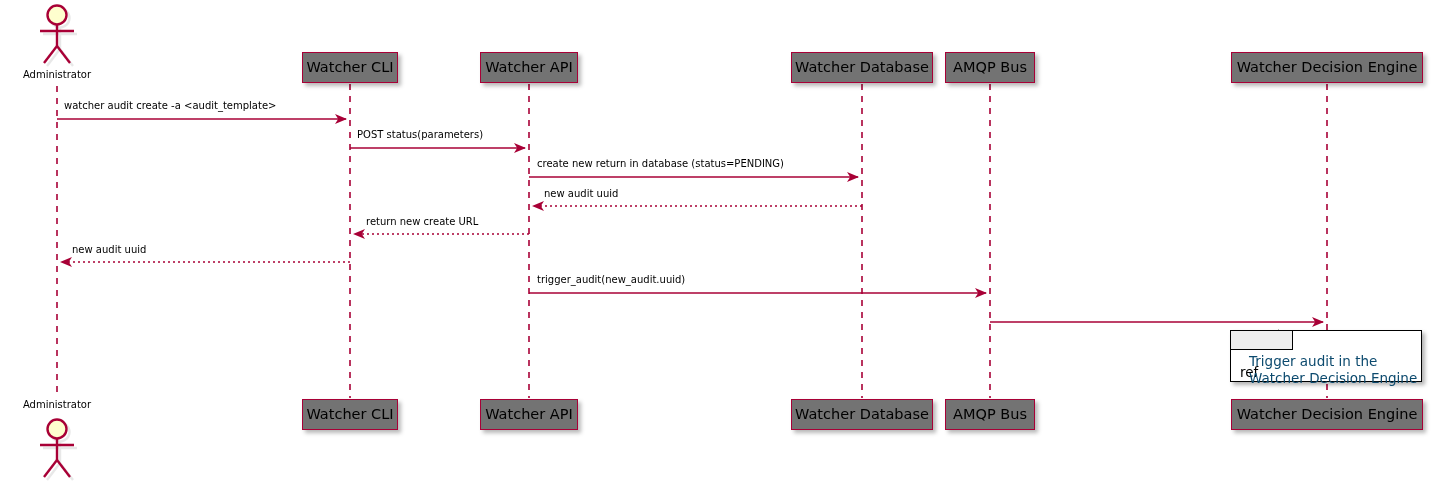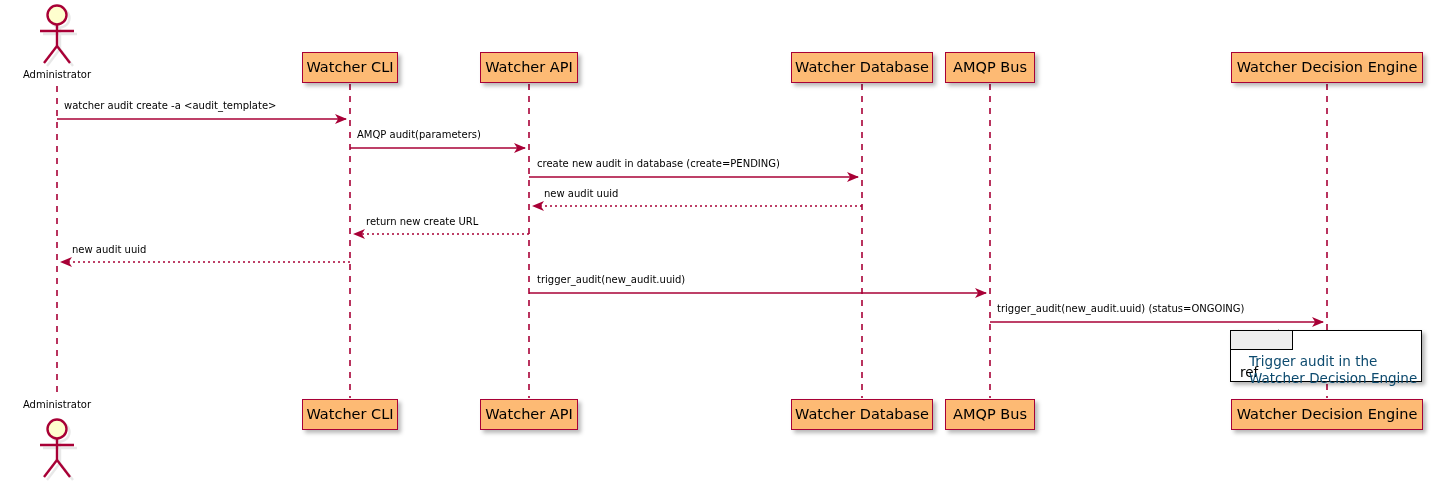--- a/index.html
+++ b/index.html
@@ -19,21 +19,21 @@
   }
   #svg-layer {
     position: absolute;
     left: 0;
     top: 0;
     width: 1434px;
     height: 486px;
   }
   .pbox {
     position: absolute;
-    background: #fdba74;
+    background: #737373;
     border: 1.5px solid #A80036;
     box-sizing: border-box;
     box-shadow: 3px 3px 4px rgba(0,0,0,0.28);
     display: flex;
     align-items: center;
     justify-content: center;
     font-size: 14.5px;
     color: #000000;
     white-space: nowrap;
     line-height: 1;
@@ -197,39 +197,36 @@
     <span>Administrator</span>
   </div>
   <div class="actor-label" style="left:0px; top:399px; width:114px;">
     <span>Administrator</span>
   </div>
 
   <div class="msg-label" style="left:64px; top:101px;">
     <span>watcher audit create -a &lt;audit_template&gt;</span>
   </div>
   <div class="msg-label" style="left:357px; top:130px;">
-    <span>AMQP audit(parameters)</span>
+    <span>POST status(parameters)</span>
   </div>
   <div class="msg-label" style="left:537px; top:159px;">
-    <span>create new audit in database (create=PENDING)</span>
+    <span>create new return in database (status=PENDING)</span>
   </div>
   <div class="msg-label" style="left:544px; top:189px;">
     <span>new audit uuid</span>
   </div>
   <div class="msg-label" style="left:366px; top:217px;">
     <span>return new create URL</span>
   </div>
   <div class="msg-label" style="left:72px; top:245px;">
     <span>new audit uuid</span>
   </div>
   <div class="msg-label" style="left:537px; top:275px;">
     <span>trigger_audit(new_audit.uuid)</span>
-  </div>
-  <div class="msg-label" style="left:997px; top:304px;">
-    <span>trigger_audit(new_audit.uuid) (status=ONGOING)</span>
   </div>
 
   <div class="refbox" style="left:1230px; top:330px; width:192px; height:52px;">
     <div class="ref-tab"></div>
     <div class="ref-title">ref</div>
     <div class="ref-body">Trigger audit in the
 Watcher Decision Engine</div>
   </div>
 
 </div>

